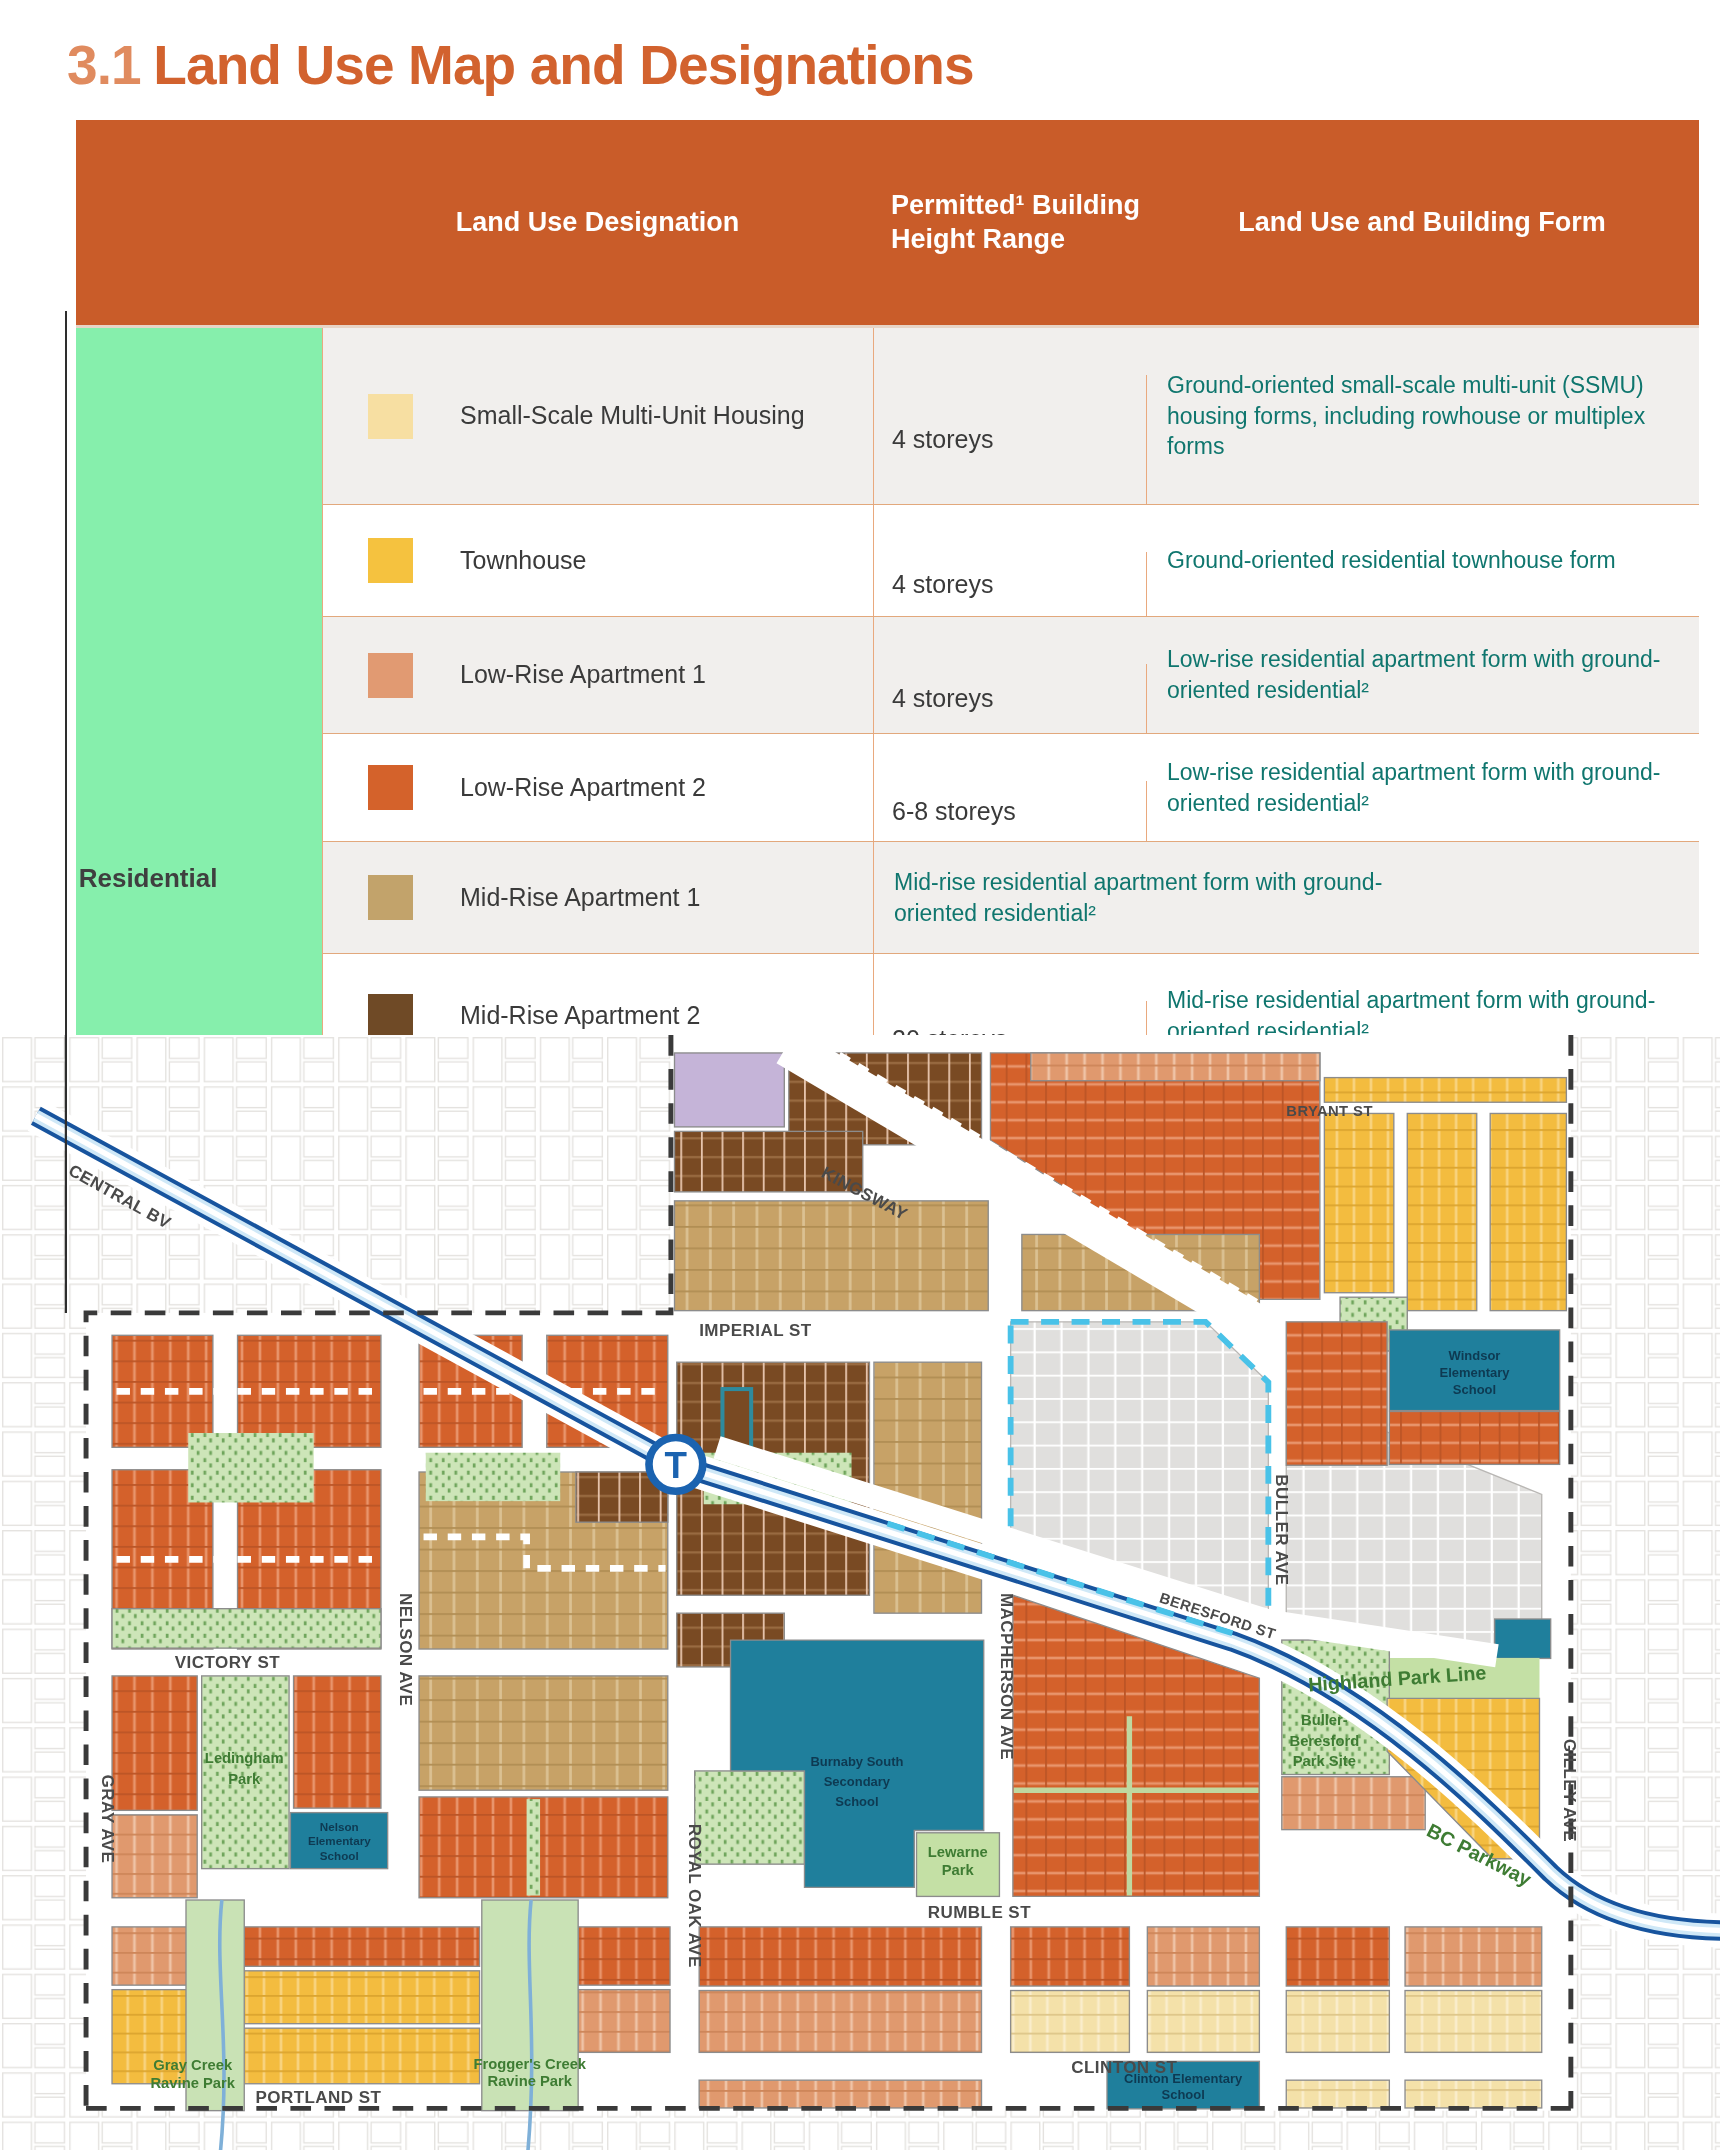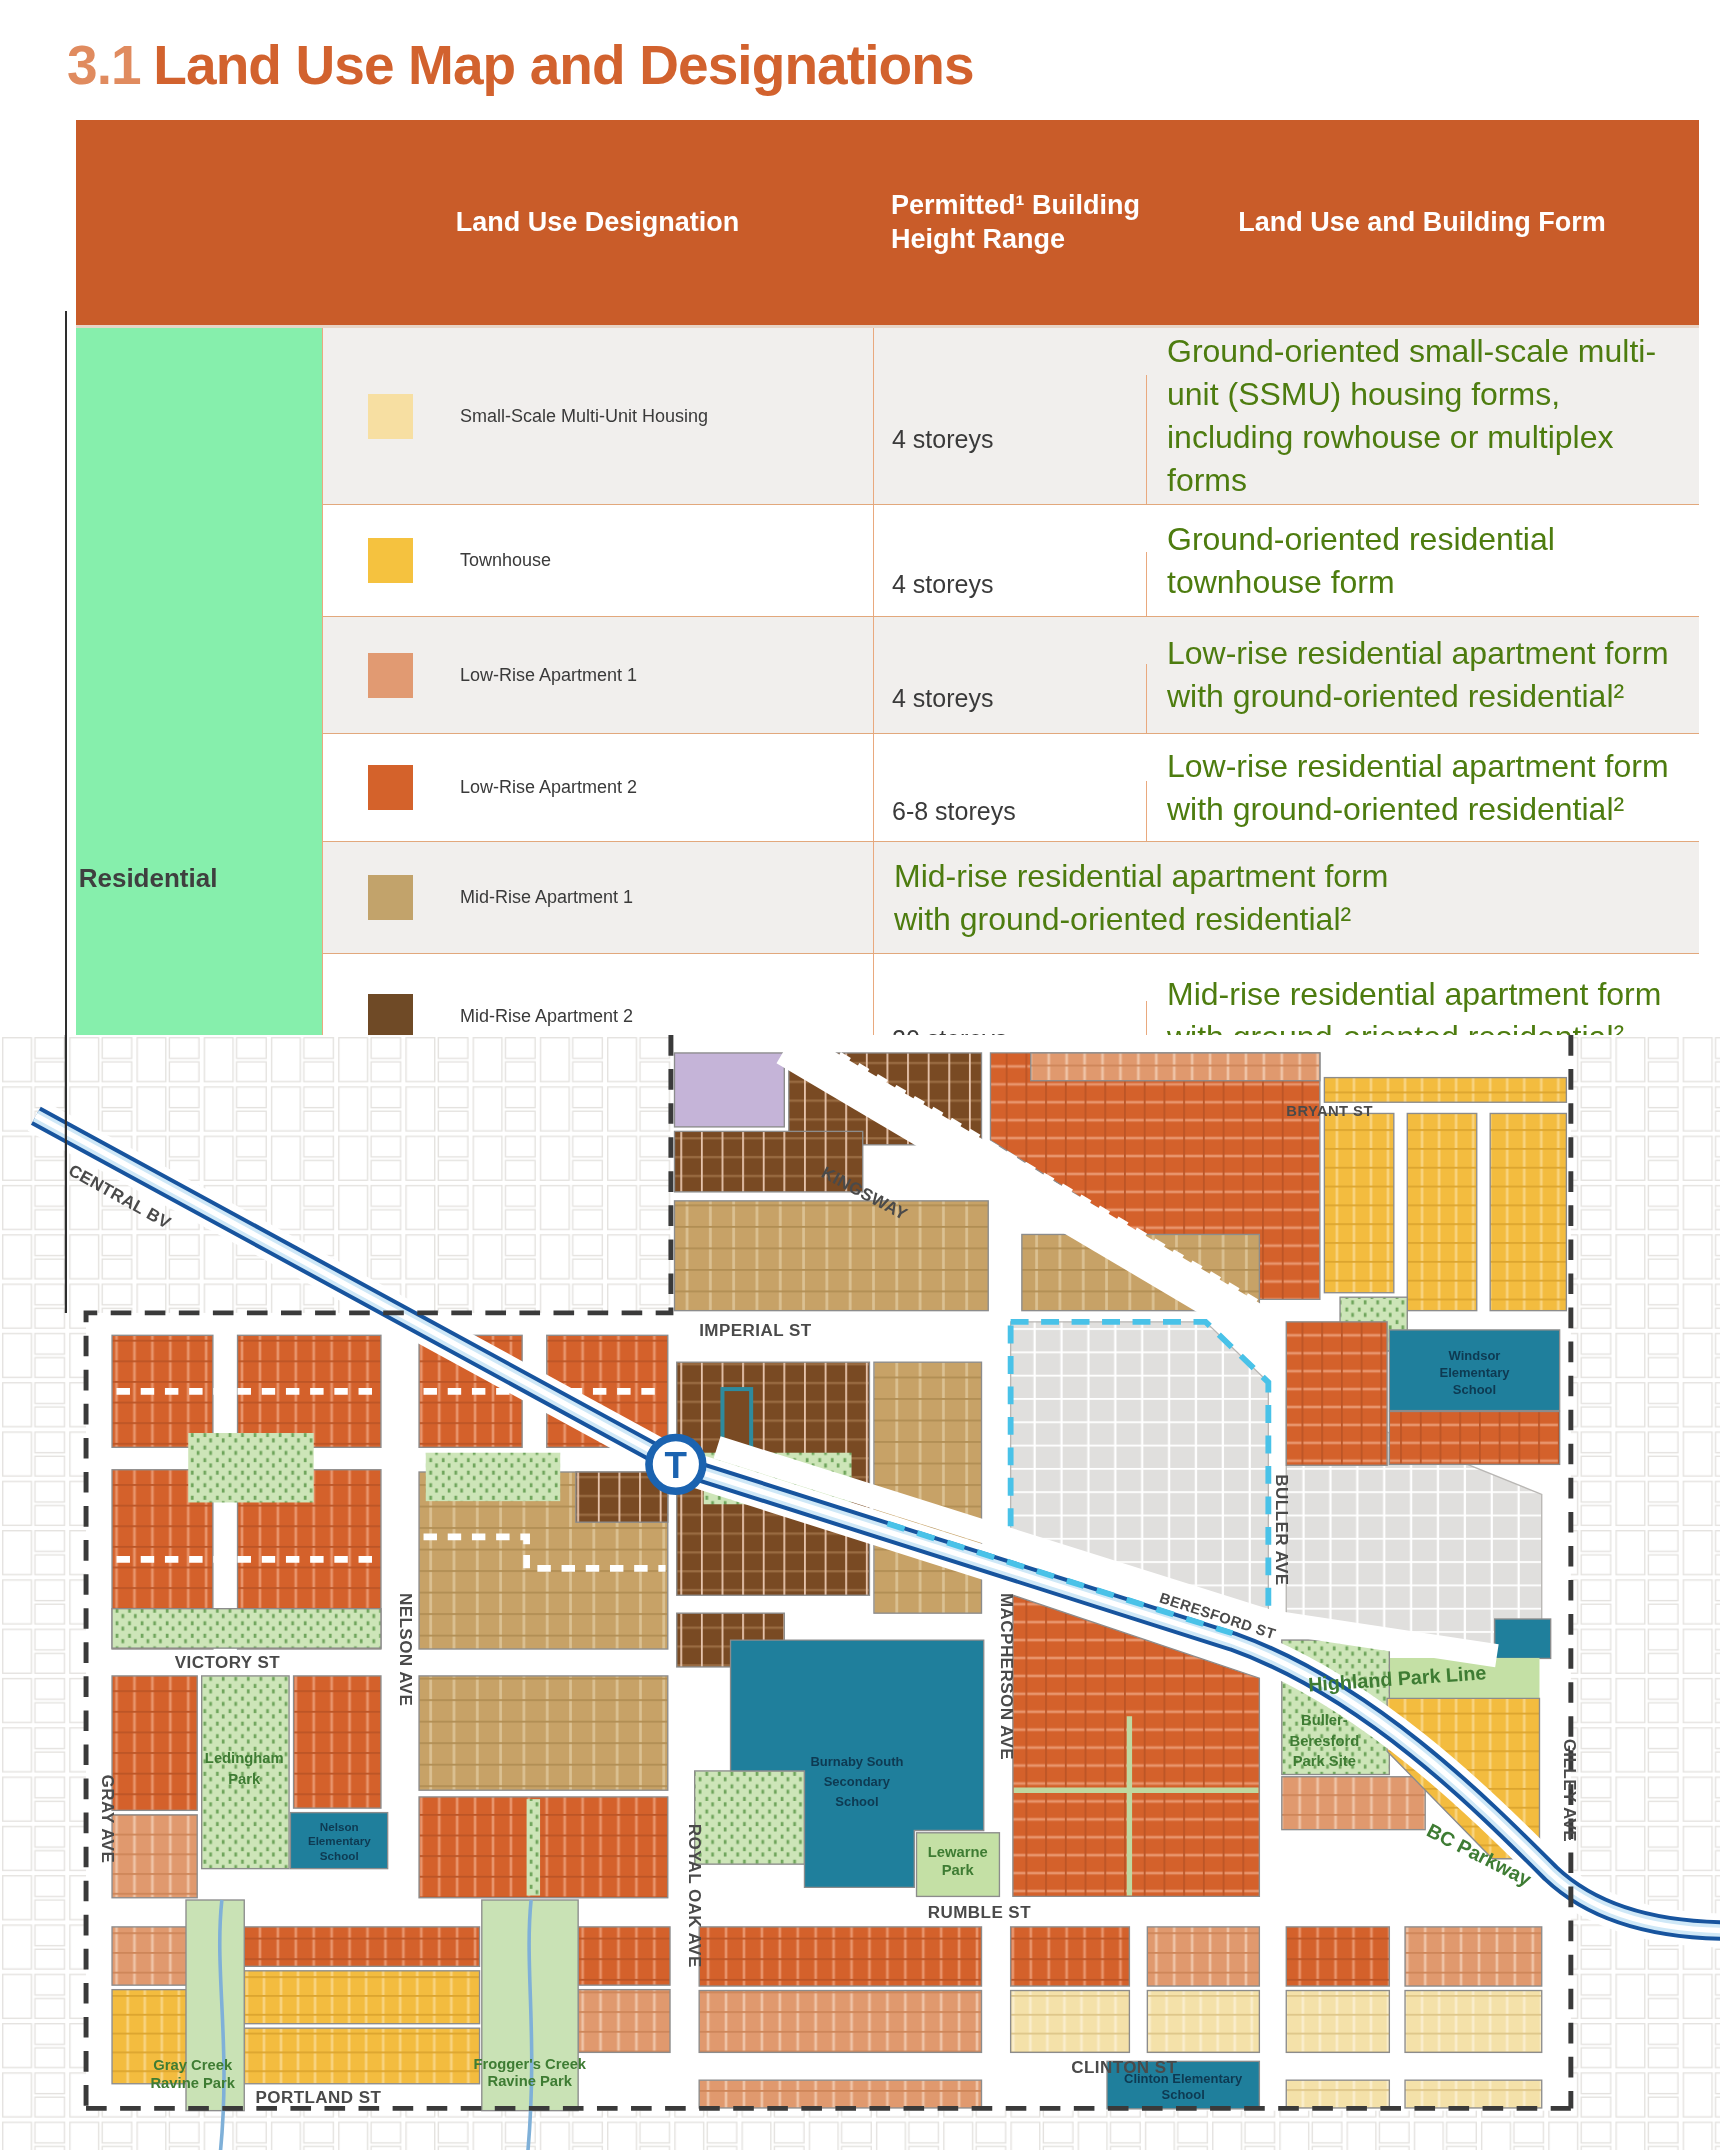--- a/index.html
+++ b/index.html
@@ -21,25 +21,25 @@
   .hc4{width:552px;justify-content:center;text-align:center;}
   .lut-body{position:relative;display:flex;border-top:3.6px solid #E7D4C6;}
   .cat-col{width:246px;background:#86efac;position:relative;border-right:1.3px solid #E9A97E;}
   .cat-label{position:absolute;top:535px;left:2.7px;font-size:26px;font-weight:bold;color:#3F3F3F;}
   .rows{width:1376px;}
   .row{display:flex;border-bottom:1.8px solid #E2A87C;}
   .row.alt{background:#F1EFED;}
   .row .cell{box-sizing:border-box;}
   .c-des{width:551px;display:flex;align-items:center;border-right:1.3px solid #E9A97E;}
   .swatch{width:45px;height:45px;margin-left:45px;flex:0 0 auto;}
-  .des-txt{margin-left:47px;font-size:18px;color:#3A3A3A;line-height:1.25;padding-right:27px;}
+  .des-txt{margin-left:47px;font-size:25px;color:#3A3A3A;line-height:1.25;padding-right:27px;}
   .c-hei{width:273px;display:flex;align-items:center;padding-left:18px;
          font-size:25px;color:#3A3A3A;border-right:1.3px solid #E9A97E;margin-top:47px;}
   .c-form{width:551px;display:flex;align-items:center;padding:13.4px 18px 13.4px 20px;
-          font-size:32px;color:#4d7c0f;line-height:1.34;}
+          font-size:23px;color:#0f766e;line-height:1.34;}
   .r1{height:176px}.r2{height:111px}.r3{height:116px}.r4{height:107px}.r5{height:111px}.r6{height:124px}
   .left-rule{position:absolute;left:65px;top:311px;width:2.2px;height:1001px;background:#2E2E2E;}
   
   .map{position:absolute;left:0;top:1035px;}
   .map text{font-family:"Liberation Sans",sans-serif;font-weight:bold;}
   .st-lab{fill:#4A4A4A;font-size:38px;letter-spacing:1px;}
   .st-lab-sm{fill:#4A4A4A;font-size:33px;letter-spacing:1px;}
   .grn-lab{fill:#3E7C33;font-size:33px;}
   .grn-lab-lg{fill:#3E7C33;font-size:44px;}
   .sch-lab{fill:#0E3A52;font-size:29px;}

